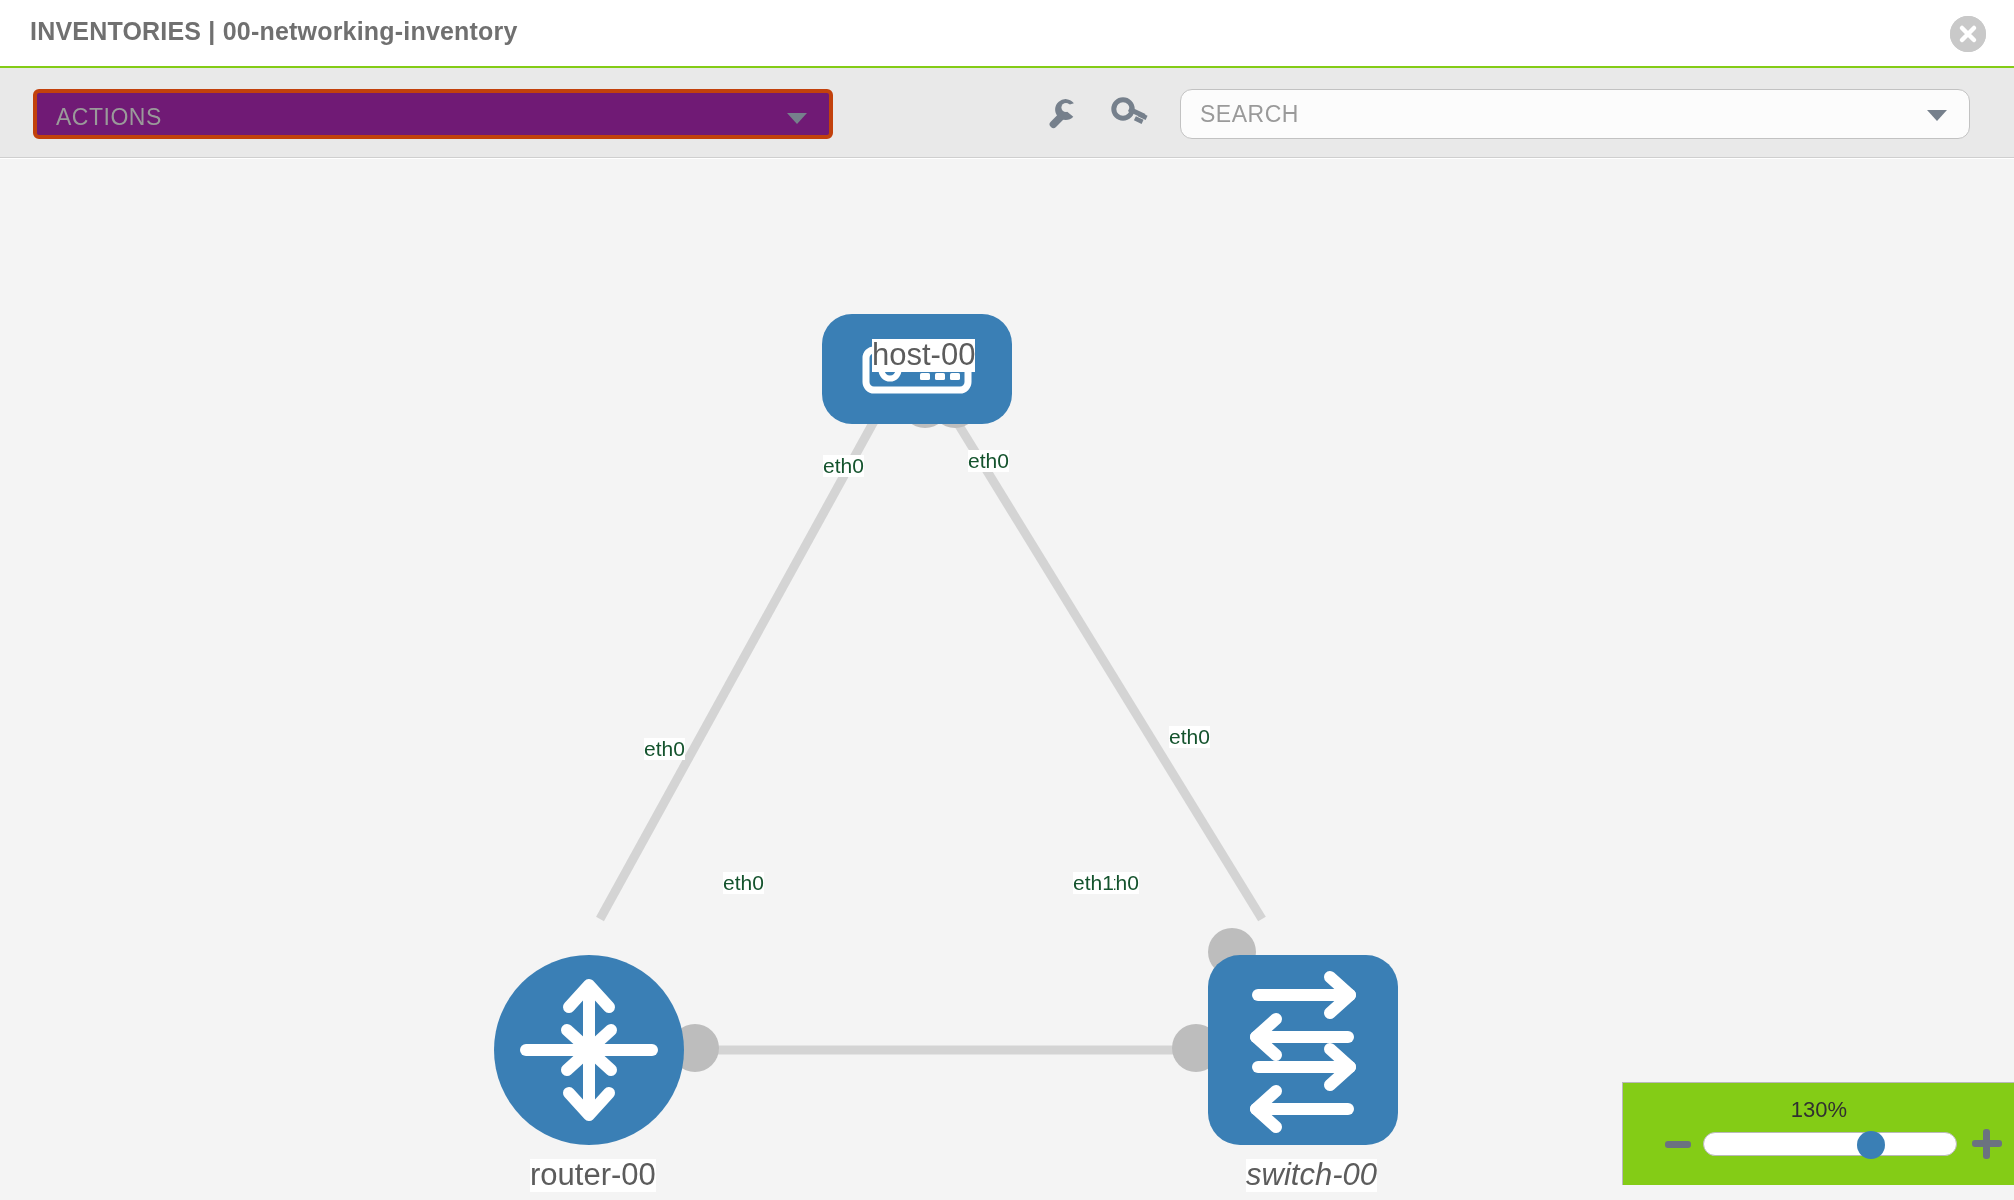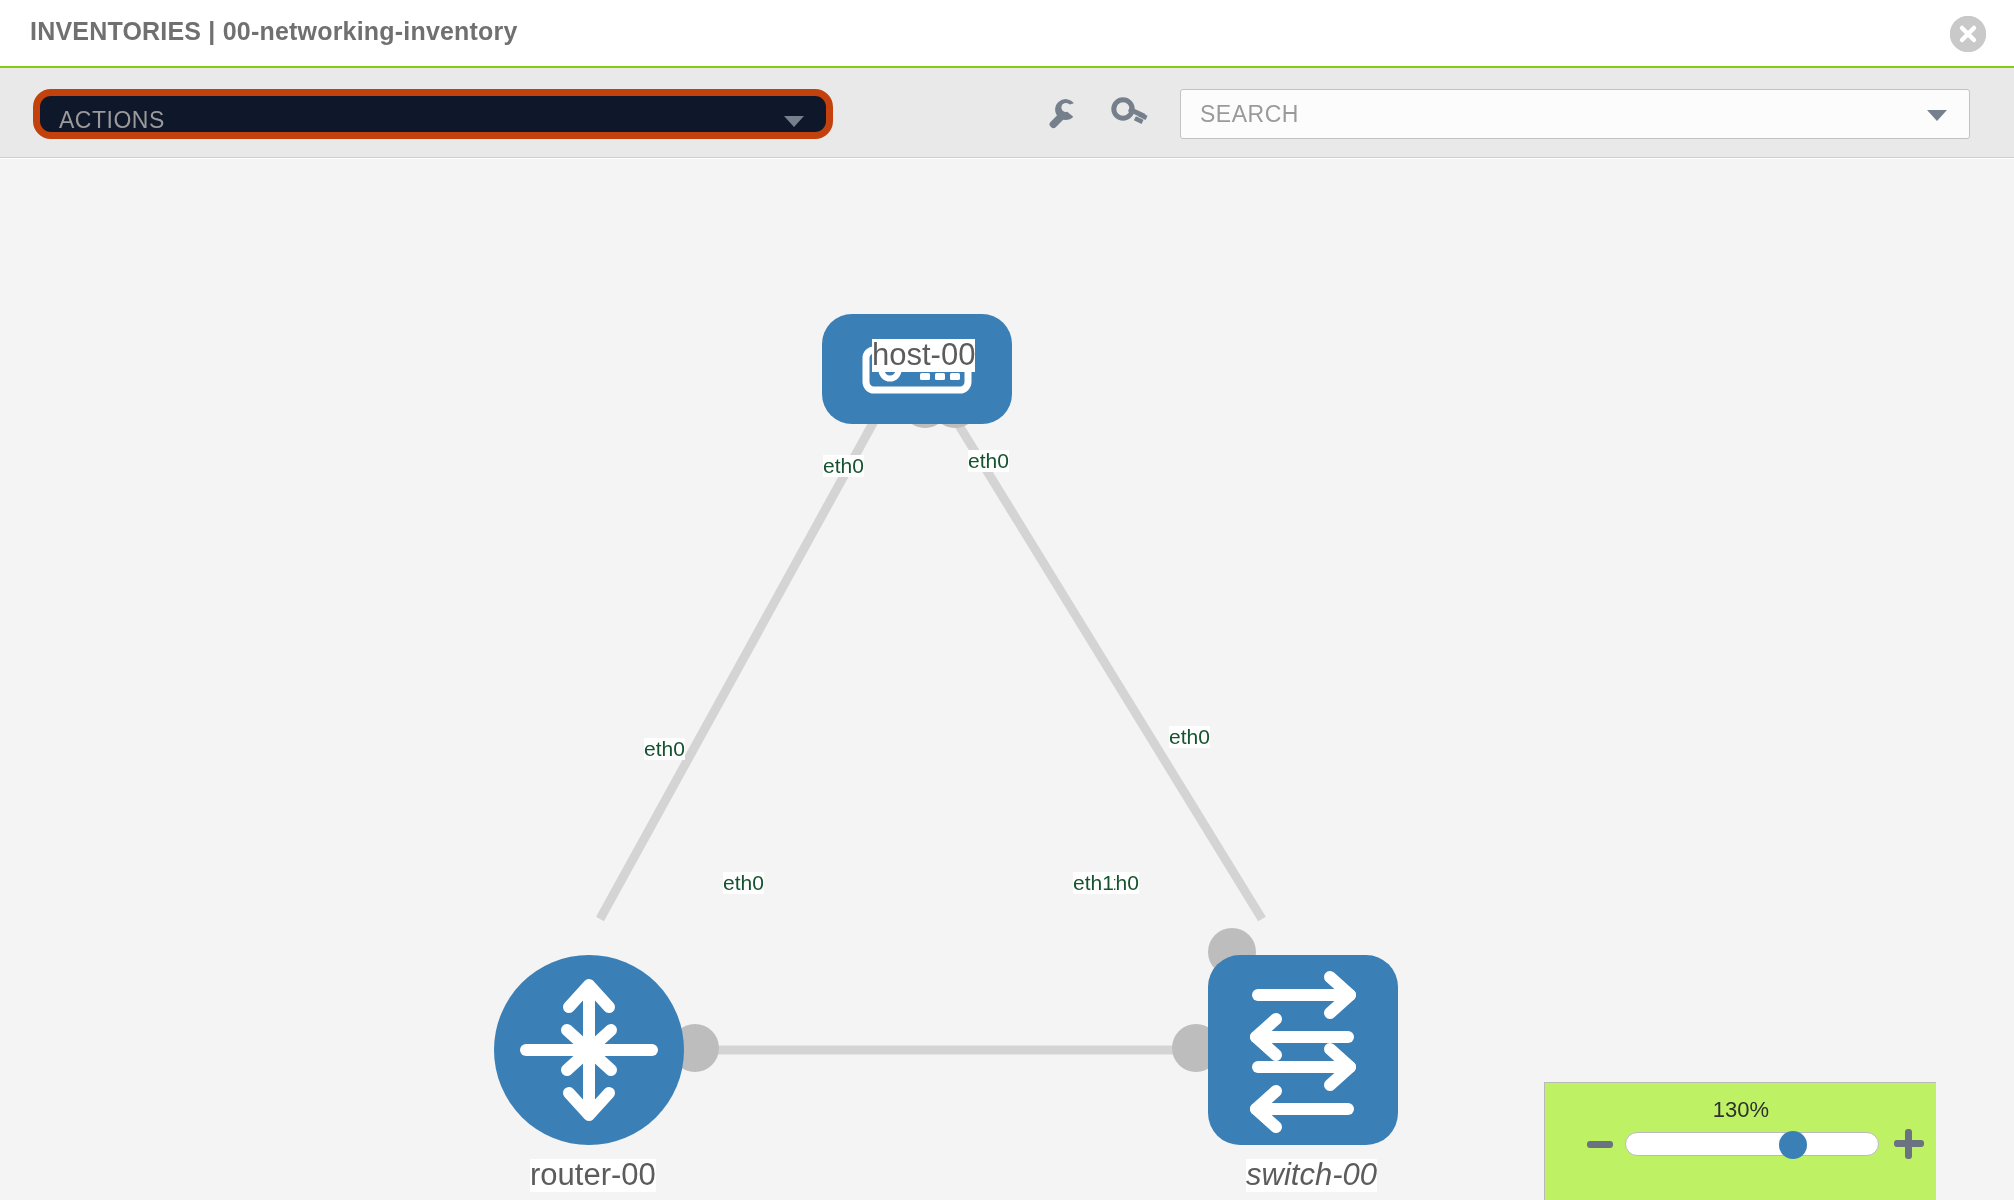--- a/index.html
+++ b/index.html
@@ -60,23 +60,23 @@
     background: #e9e9e9;
     border-bottom: 1px solid #cfcfcf;
     box-sizing: border-box;
   }
   .actions-select {
     position: absolute;
     left: 33px;
     top: 21px;
     width: 800px;
     height: 50px;
-    background: #0f172a;
-    border: 7px solid #c2410c;
-    border-radius: 18px;
+    background: #701a75;
+    border: 4px solid #c2410c;
+    border-radius: 6px;
     box-sizing: border-box;
     cursor: pointer;
   }
   .actions-select .label {
     position: absolute;
     left: 19px;
     top: 11px;
     font-size: 23px;
     color: #9a9a9a;
     letter-spacing: 0.5px;
@@ -102,21 +102,21 @@
   .tool-icon.key    { left: 1108px; }
 
   .search-select {
     position: absolute;
     left: 1180px;
     top: 21px;
     width: 790px;
     height: 50px;
     background: #fcfcfc;
     border: 1px solid #c2c2c2;
-    border-radius: 3px;
+    border-radius: 12px;
     box-sizing: border-box;
     cursor: text;
   }
   .search-select .label {
     position: absolute;
     left: 19px;
     top: 11px;
     font-size: 23px;
     color: #9a9a9a;
     letter-spacing: 0.5px;
@@ -150,25 +150,25 @@
     background: #ffffff;
     color: #14532d;
     font-size: 21px;
     white-space: nowrap;
     line-height: 1.05;
   }
 
   
   .zoom-panel {
     position: absolute;
-    left: 1544px;
+    left: 1622px;
     top: 1082px;
     width: 392px;
-    height: 118px;
-    background: #bef264;
+    height: 103px;
+    background: #84cc16;
     border: 1px solid #b9b9b9;
     border-right: none;
     border-bottom: none;
     box-sizing: border-box;
   }
   .zoom-value {
     position: absolute;
     left: 0;
     top: 14px;
     width: 392px;

